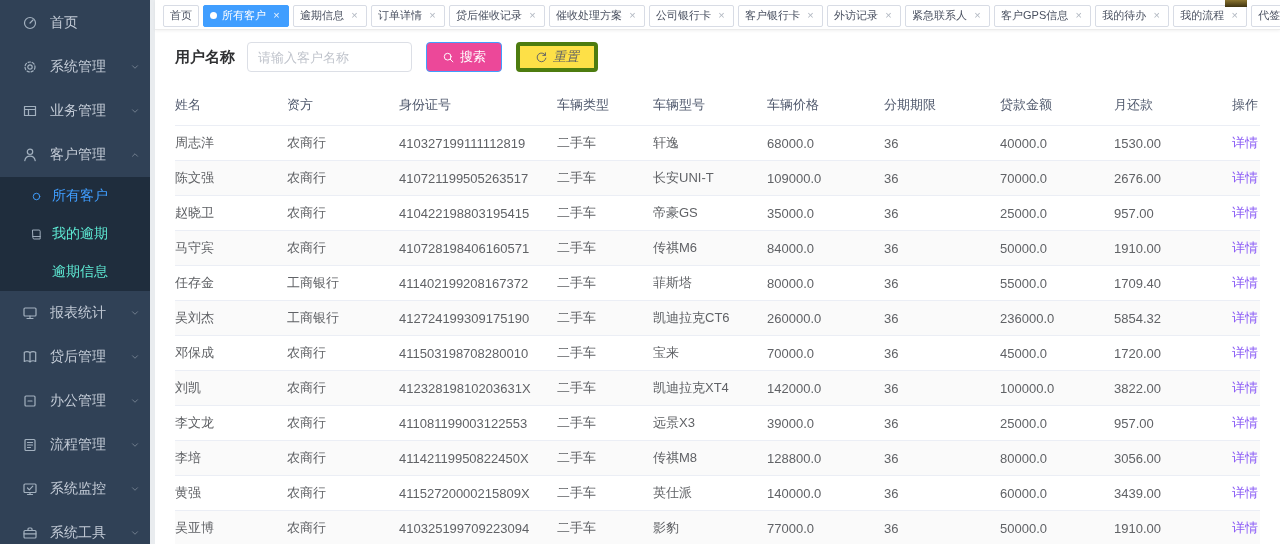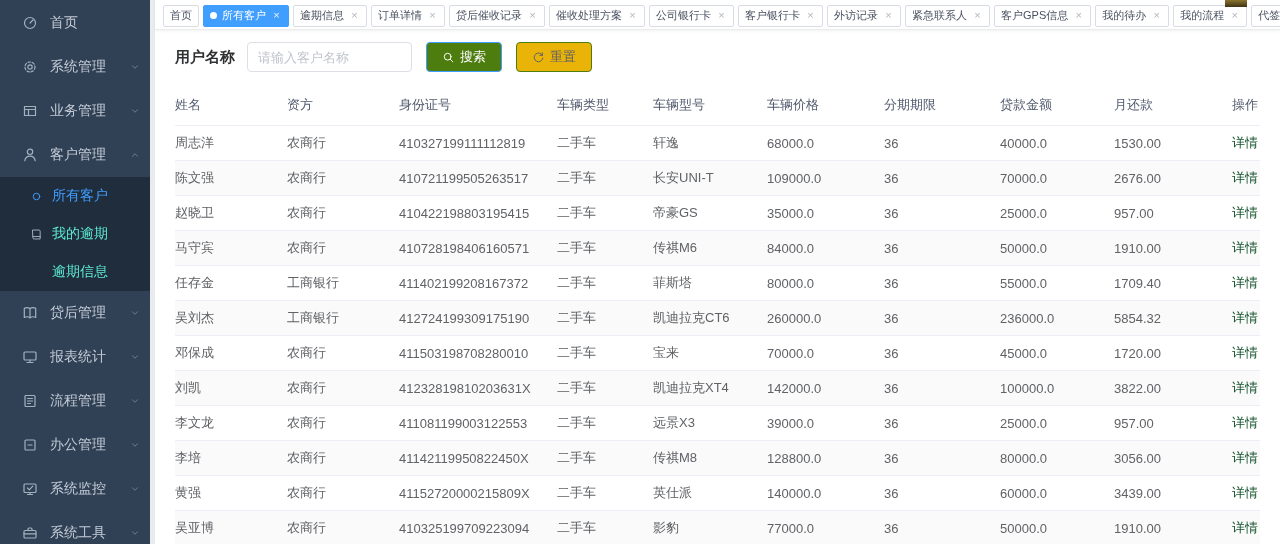--- a/index.html
+++ b/index.html
@@ -41,31 +41,31 @@
   .content { flex:1; padding:12px 20px 0; overflow:hidden; }
 
   .search-row { display:flex; align-items:center; margin-bottom:12px; }
   .search-label { font-size:15px; font-weight:700; color:#303133; margin-right:12px; }
   .search-input { width:165px; height:30px; border:1px solid #dcdfe6; border-radius:4px;
                   padding:14px 10px; font-size:13px; color:#606266; outline:none; }
   .search-input::placeholder { color:#c0c4cc; }
   .btn { height:30px; display:inline-flex; align-items:center; gap:5px; padding:0 15px;
          border-radius:4px; font-size:13px; cursor:pointer; }
   .btn .bicon { width:13px; height:13px; }
-  .btn.primary { background:#4d7c0f; border:1px solid #409eff; color:#fff; margin-left:14px; }
-  .btn.plain { background:#eab308; border:1px solid #4d7c0f; color:#606266; margin-left:14px; }
+  .btn.primary { background:#ec4899; border:1px solid #409eff; color:#fff; margin-left:14px; }
+  .btn.plain { background:#fde047; border:4px solid #4d7c0f; color:#606266; margin-left:14px;font-style:italic; }
 
   table { width:100%; border-collapse:collapse; table-layout:fixed; }
   th { text-align:left; font-size:13px; font-weight:400; color:#515a6e;
        padding:12px 0 11px; border-bottom:1px solid #ebeef5; white-space:nowrap; }
   td { font-size:13px; color:#606266; height:35px; padding:0;
        border-bottom:1px solid #ebeef5; white-space:nowrap; overflow:hidden; }
   tbody tr:nth-child(even) { background:#fafafa; }
   th.col-action, td.col-action { text-align:left; padding-right:2px; }
-  a.detail-link { color:#14532d; text-decoration:none; cursor:pointer; }
+  a.detail-link { color:#8b5cf6; text-decoration:none; cursor:pointer; }
 
   svg.icn { display:block; width:100%; height:100%; fill:none; stroke:currentColor;
             stroke-width:1.2; stroke-linecap:round; stroke-linejoin:round; }
 </style>
 </head>
 <body>
 
 <div class="app">
   <aside class="sidebar" id="sidebar">
       <div class="side-item">
@@ -138,67 +138,67 @@
           <span>我的逾期</span>
         </div>
         <div class="sub-item">
           <span class="micon"></span>
           <span>逾期信息</span>
         </div>
       </div>
       <div class="side-item">
         <span class="micon">
           <svg viewBox="0 0 16 16" class="icn">
+            <rect x="2" y="3" width="12" height="8" rx="1"></rect>
+            <path d="M8 11 v2.5 M5 13.5 h6"></path>
+          </svg>
+        </span>
+        <span>报表统计</span>
+        <span class="chev">
+          <svg viewBox="0 0 16 16" class="icn">
+            <path d="M4 6 L8 10 L12 6"></path>
+          </svg>
+        </span>
+      </div>
+      <div class="side-item">
+        <span class="micon">
+          <svg viewBox="0 0 16 16" class="icn">
             <path d="M8 3.6 C6.4 2.4 4 2.4 2.3 3.2 V12.4 C4 11.6 6.4 11.6 8 12.8 C9.6 11.6 12 11.6 13.7 12.4 V3.2 C12 2.4 9.6 2.4 8 3.6 Z"></path>
             <path d="M8 3.6 V12.8"></path>
           </svg>
         </span>
         <span>贷后管理</span>
         <span class="chev">
           <svg viewBox="0 0 16 16" class="icn">
             <path d="M4 6 L8 10 L12 6"></path>
           </svg>
         </span>
       </div>
       <div class="side-item">
         <span class="micon">
           <svg viewBox="0 0 16 16" class="icn">
-            <rect x="2" y="3" width="12" height="8" rx="1"></rect>
-            <path d="M8 11 v2.5 M5 13.5 h6"></path>
-          </svg>
-        </span>
-        <span>报表统计</span>
+            <rect x="3" y="3" width="10" height="10" rx="1"></rect>
+            <path d="M6 8 h4"></path>
+          </svg>
+        </span>
+        <span>办公管理</span>
         <span class="chev">
           <svg viewBox="0 0 16 16" class="icn">
             <path d="M4 6 L8 10 L12 6"></path>
           </svg>
         </span>
       </div>
       <div class="side-item">
         <span class="micon">
           <svg viewBox="0 0 16 16" class="icn">
             <rect x="3" y="2.5" width="10" height="11" rx="1"></rect>
             <path d="M5.5 5.5 h5 M5.5 8 h5 M5.5 10.5 h3"></path>
           </svg>
         </span>
         <span>流程管理</span>
-        <span class="chev">
-          <svg viewBox="0 0 16 16" class="icn">
-            <path d="M4 6 L8 10 L12 6"></path>
-          </svg>
-        </span>
-      </div>
-      <div class="side-item">
-        <span class="micon">
-          <svg viewBox="0 0 16 16" class="icn">
-            <rect x="3" y="3" width="10" height="10" rx="1"></rect>
-            <path d="M6 8 h4"></path>
-          </svg>
-        </span>
-        <span>办公管理</span>
         <span class="chev">
           <svg viewBox="0 0 16 16" class="icn">
             <path d="M4 6 L8 10 L12 6"></path>
           </svg>
         </span>
       </div>
       <div class="side-item">
         <span class="micon">
           <svg viewBox="0 0 16 16" class="icn">
             <rect x="2" y="3" width="12" height="8.5" rx="1"></rect>

